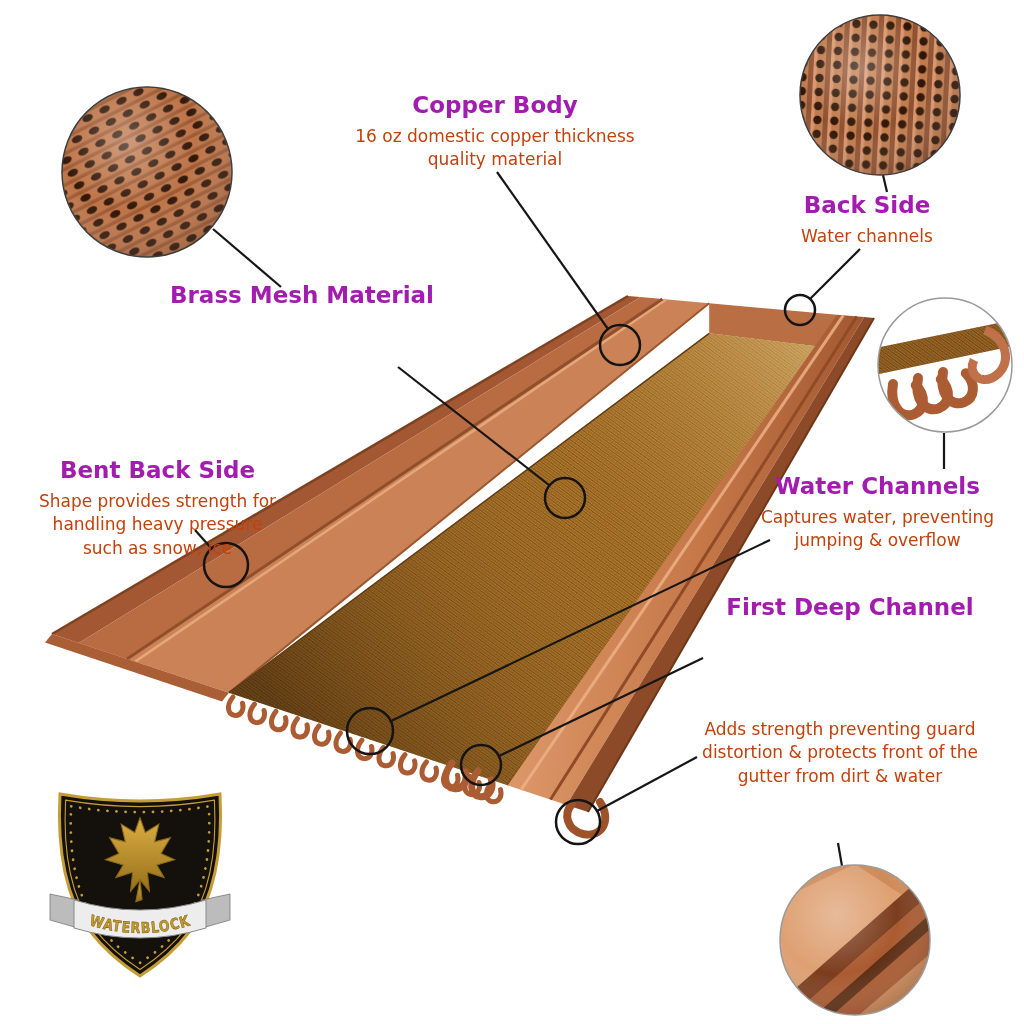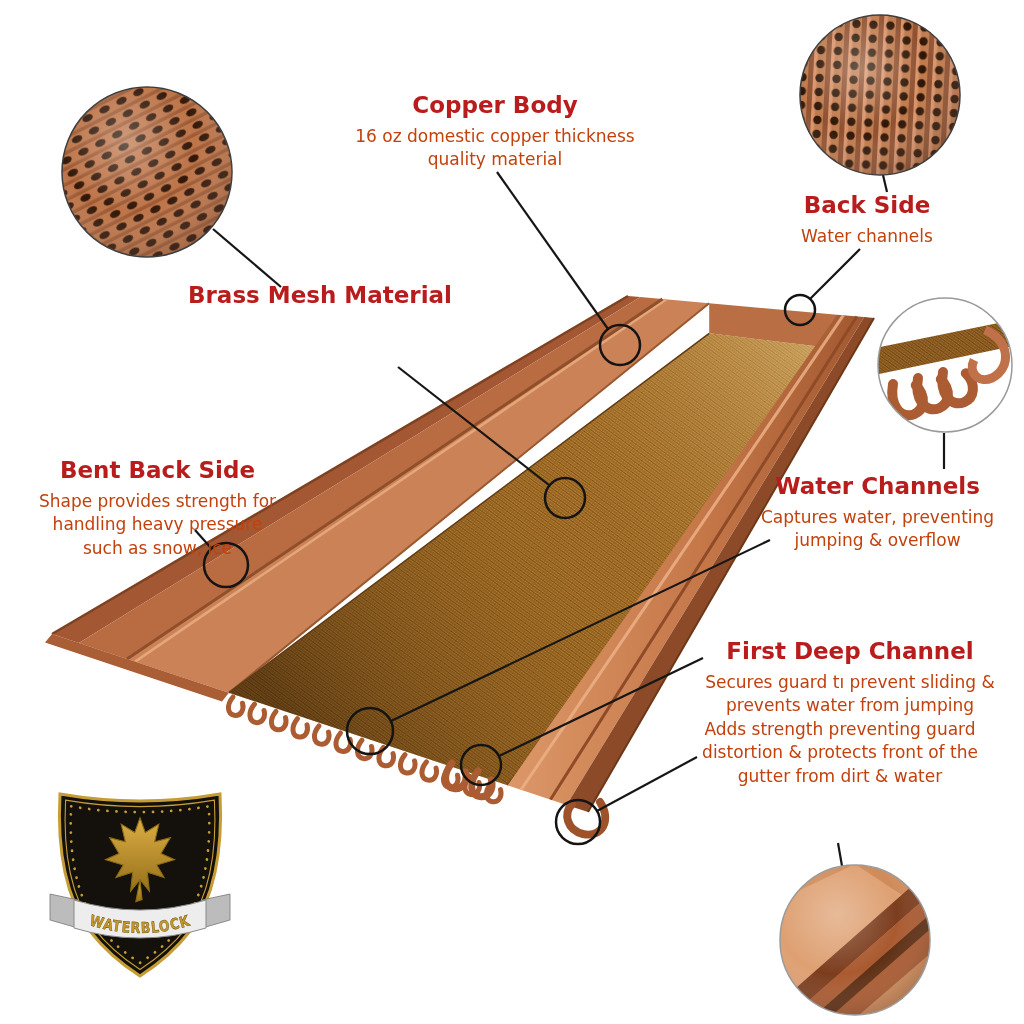--- a/index.html
+++ b/index.html
@@ -1,20 +1,20 @@
 <!DOCTYPE html>
 <html><head>
 <meta charset="utf-8">
 <style>
   html,body{margin:0;padding:0;background:#ffffff;}
   body{width:1024px;height:1024px;overflow:hidden;font-family:"DejaVu Sans","Liberation Sans",sans-serif;color:#0b0b0b;}
   .stage{position:relative;width:1024px;height:1024px;background:#ffffff;}
   #scene{position:absolute;left:0;top:0;z-index:0;}
   .callout{position:absolute;z-index:2;text-align:center;}
-  .co-title{font-weight:bold;font-size:23px;line-height:1.2;margin-bottom:5px;color:#b91c1c;}
+  .co-title{font-weight:bold;font-size:23px;line-height:1.2;margin-bottom:5px;color:#a21caf;}
   .co-desc{font-size:17px;line-height:1.38;white-space:pre;color:#c2410c;}
   svg text{font-family:"DejaVu Sans","Liberation Sans",sans-serif;}
 </style>
 </head>
 <body>
 
 <div class="stage">
 
   <svg id="scene" width="1024" height="1024" viewBox="0 0 1024 1024">
     <defs>
@@ -195,41 +195,39 @@
     <div class="co-title">Copper Body</div>
     <div class="co-desc">16 oz domestic copper thickness
 quality material</div>
   </div>
 
   <div class="callout" style="left:767px;top:192px;width:200px;">
     <div class="co-title">Back Side</div>
     <div class="co-desc">Water channels</div>
   </div>
 
-  <div class="callout" style="left:130px;top:282px;width:380px;">
+  <div class="callout" style="left:112px;top:282px;width:380px;">
     <div class="co-title">Brass Mesh Material</div>
   </div>
 
   <div class="callout" style="left:25px;top:416px;width:265px;margin-top:41px;">
     <div class="co-title">Bent Back Side</div>
     <div class="co-desc">Shape provides strength for
 handling heavy pressure
 such as snow, ice</div>
   </div>
 
   <div class="callout" style="left:740px;top:473px;width:275px;">
     <div class="co-title">Water Channels</div>
     <div class="co-desc">Captures water, preventing
 jumping &amp; overflow</div>
   </div>
 
-  <div class="callout" style="left:690px;top:594px;width:320px;margin-top:44px;">
+  <div class="callout" style="left:690px;top:594px;width:320px;">
     <div class="co-title">First Deep Channel</div>
-    <div class="co-desc">Secures guard tı prevent sliding &amp;
-prevents water from jumping</div>
   </div>
 
   <div class="callout" style="left:675px;top:718px;width:330px;">
     <div class="co-desc">Adds strength preventing guard
 distortion &amp; protects front of the
 gutter from dirt &amp; water</div>
   </div>
 
 </div>
 

